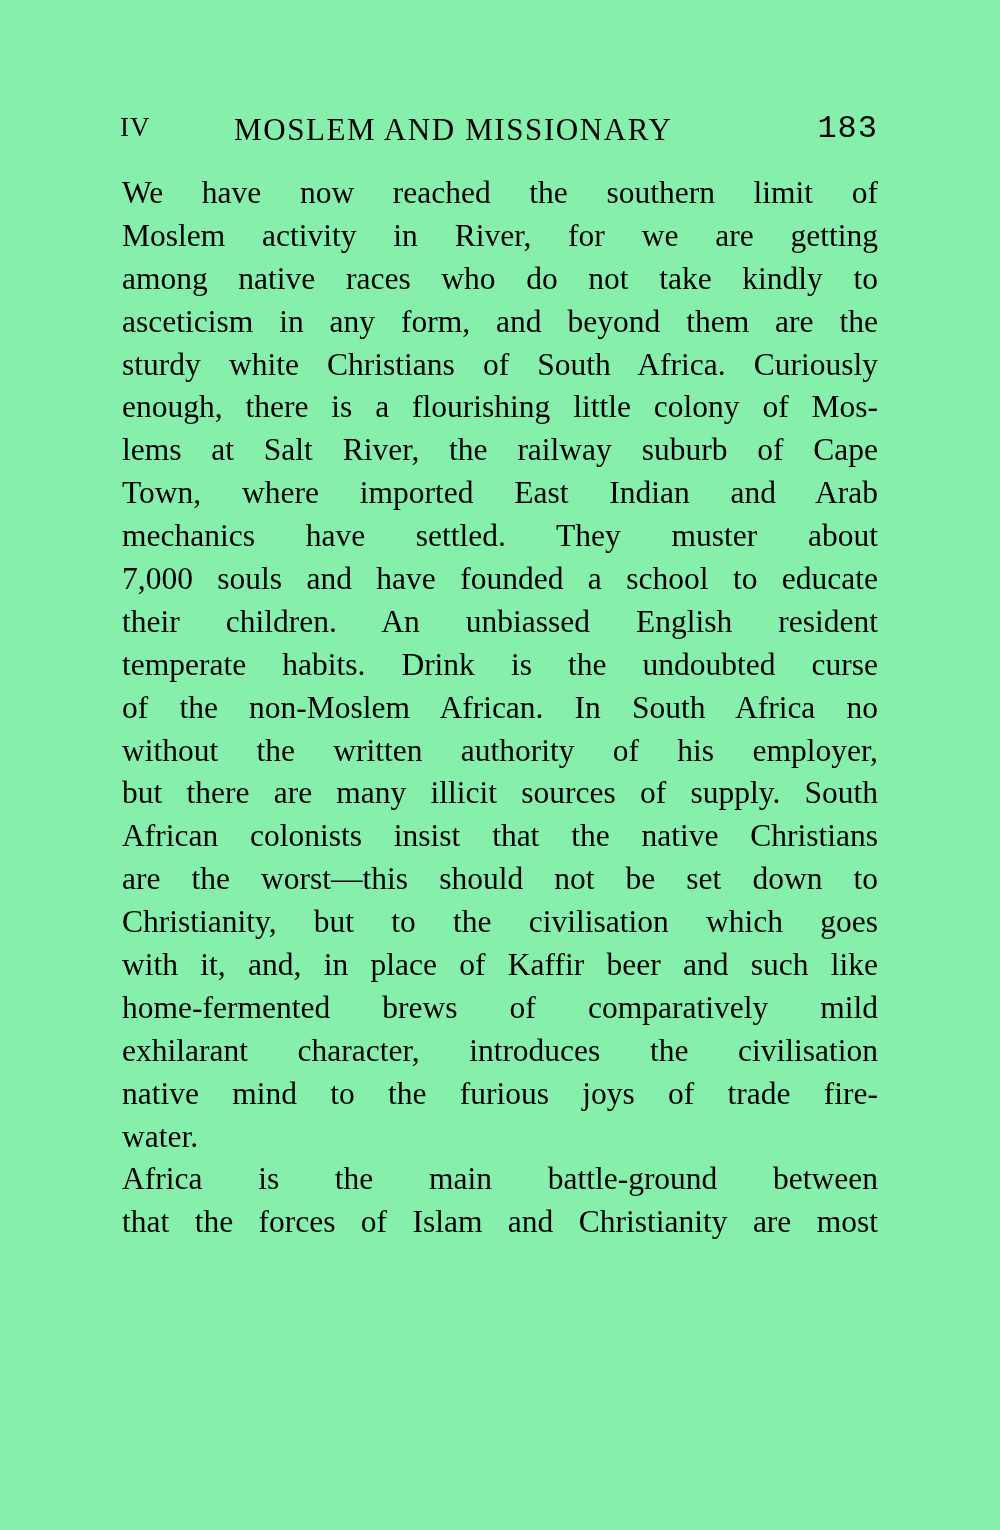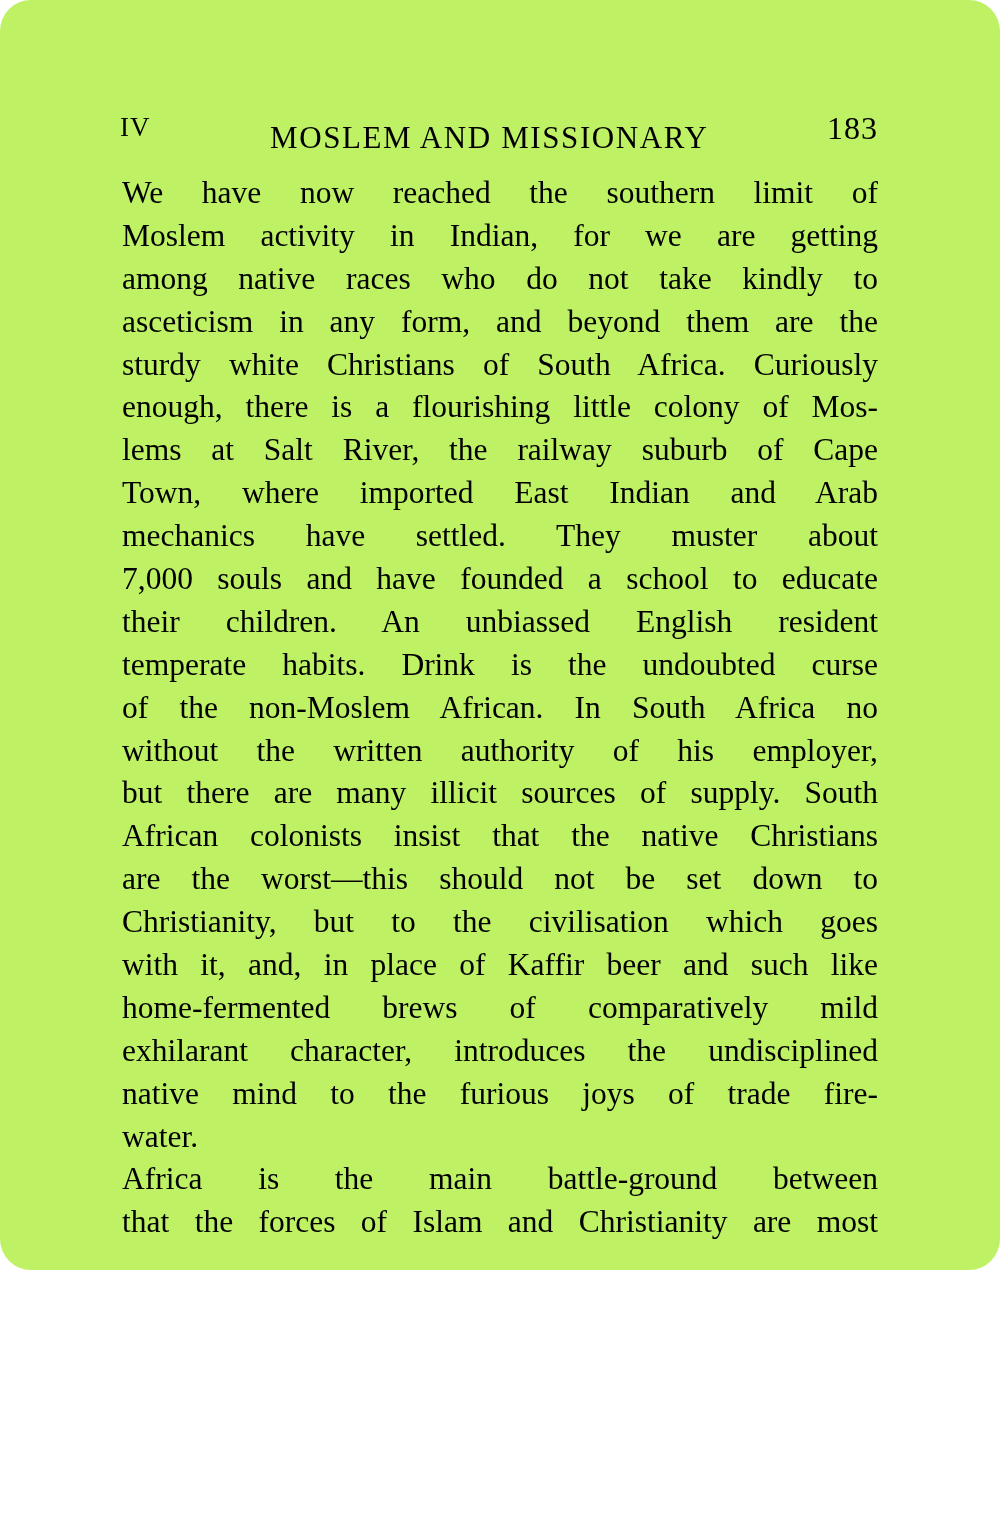--- a/index.html
+++ b/index.html
@@ -13,23 +13,22 @@
       position: relative;
       overflow: hidden;
       font-family: "DejaVu Serif", "Liberation Serif", serif;
       color: #000000;
     }
     .page {
       position: absolute;
       left: 0;
       top: 0;
       width: 1000px;
-      height: 1270px;
-      background: #bef264;
-      border-radius: 31px;
+      height: 1530px;
+      background: #86efac;
     }
     .running-head {
       position: absolute;
       top: 108px;
       left: 120px;
       width: 760px;
       height: 44px;
       font-family: "Liberation Serif", "DejaVu Serif", serif;
       font-size: 31px;
       letter-spacing: 1px;
@@ -38,29 +37,29 @@
       position: absolute;
       left: 0;
       top: 0;
       font-size: 27px;
       letter-spacing: 1px;
       top: 4px;
     }
     .running-head .title {
       position: absolute;
       left: 114px;
-      top: 12px;
+      top: 4px;
       letter-spacing: 1.6px;
-      margin-left: 36px;
     }
     .running-head .folio {
       position: absolute;
       right: 2px;
       top: 2px;
       font-size: 32px;
+      font-family: Liberation Mono, monospace;
     }
     .body-text {
       position: absolute;
       top: 172px;
       left: 122px;
       width: 756px;
       font-family: "Liberation Serif", "DejaVu Serif", serif;
       font-size: 31.5px;
       line-height: 42.9px;
     }
@@ -85,40 +84,40 @@
 
   <div class="running-head">
     <span class="chapter">IV</span>
     <span class="title">MOSLEM AND MISSIONARY</span>
     <span class="folio">183</span>
   </div>
 
   <div class="body-text">
     <div class="para">
       <span class="line" style="padding-left:0;">We have now reached the southern limit of</span>
-      <span class="line">Moslem activity in Indian, for we are getting</span>
+      <span class="line">Moslem activity in River, for we are getting</span>
       <span class="line">among native races who do not take kindly to</span>
       <span class="line">asceticism in any form, and beyond them are the</span>
       <span class="line">sturdy white Christians of South Africa. Curiously</span>
       <span class="line">enough, there is a flourishing little colony of Mos-</span>
       <span class="line">lems at Salt River, the railway suburb of Cape</span>
       <span class="line">Town, where imported East Indian and Arab</span>
       <span class="line">mechanics have settled. They muster about</span>
       <span class="line">7,000 souls and have founded a school to educate</span>
       <span class="line">their children. An unbiassed English resident</span>
       <span class="line">temperate habits. Drink is the undoubted curse</span>
       <span class="line">of the non-Moslem African. In South Africa no</span>
       <span class="line">without the written authority of his employer,</span>
       <span class="line">but there are many illicit sources of supply. South</span>
       <span class="line">African colonists insist that the native Christians</span>
       <span class="line">are the worst—this should not be set down to</span>
       <span class="line">Christianity, but to the civilisation which goes</span>
       <span class="line">with it, and, in place of Kaffir beer and such like</span>
       <span class="line">home-fermented brews of comparatively mild</span>
-      <span class="line">exhilarant character, introduces the undisciplined</span>
+      <span class="line">exhilarant character, introduces the civilisation</span>
       <span class="line">native mind to the furious joys of trade fire-</span>
       <span class="line last">water.</span>
     </div>
     <div class="para">
       <span class="line">Africa is the main battle-ground between</span>
       <span class="line">that the forces of Islam and Christianity are most</span>
     </div>
   </div>
 
 </div>

